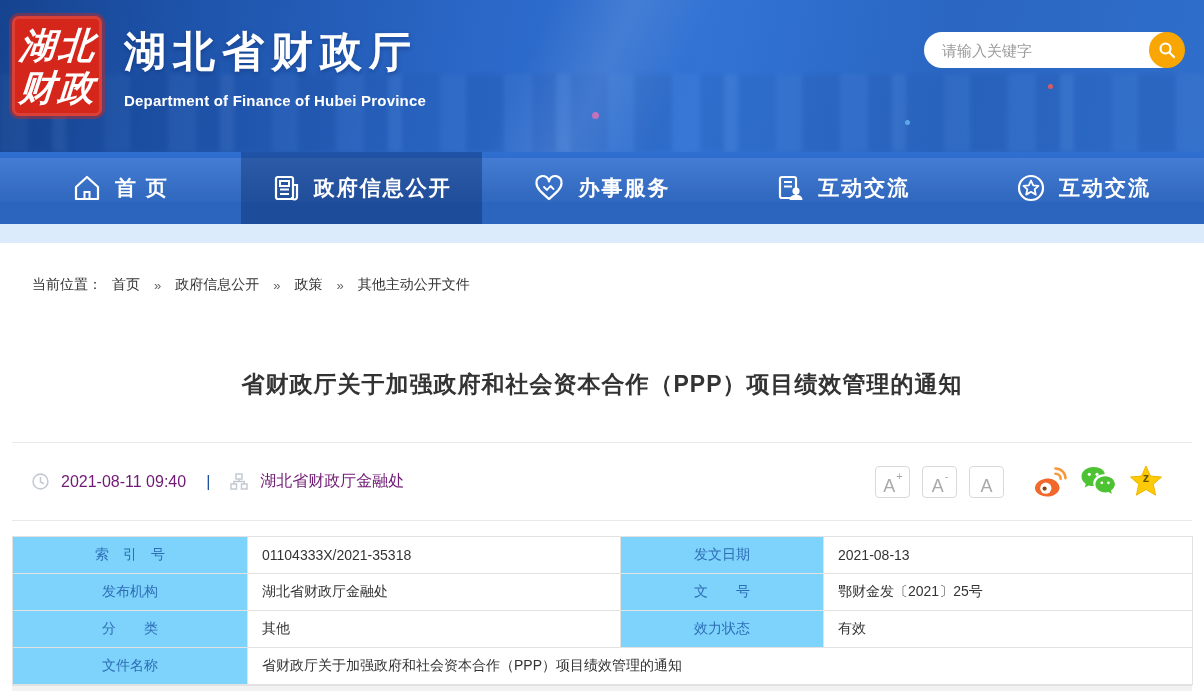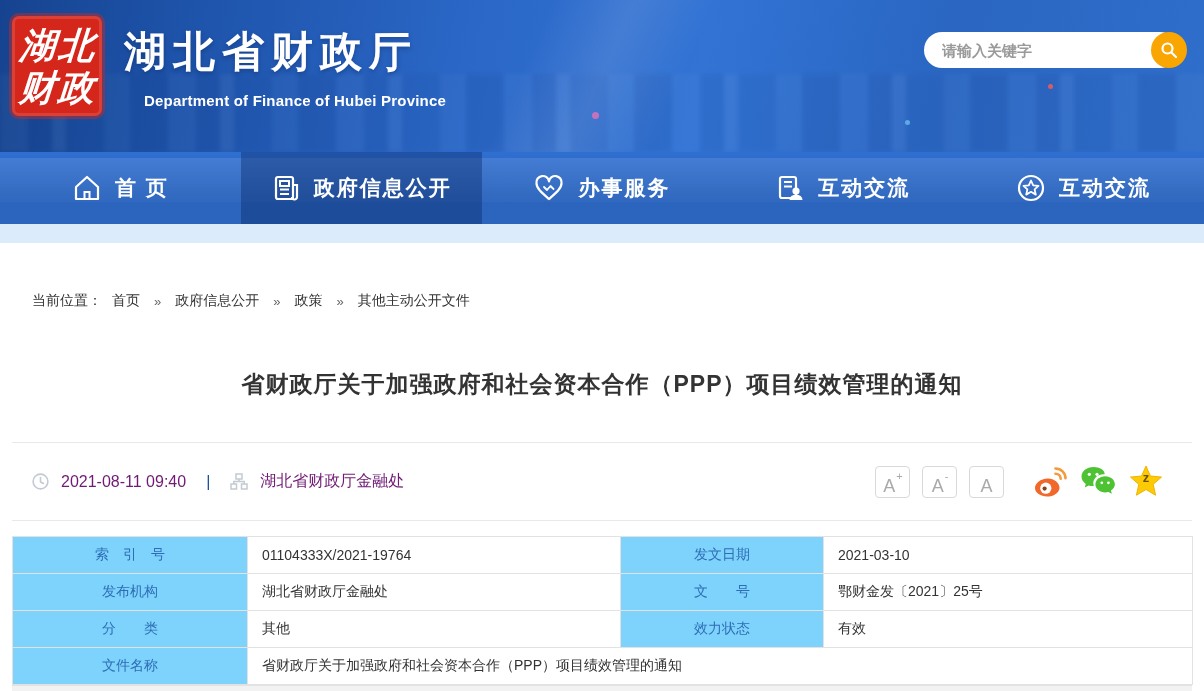--- a/index.html
+++ b/index.html
@@ -36,29 +36,29 @@
     box-shadow:0 0 0 3px rgba(213,38,27,.45), inset 0 0 0 3px rgba(255,255,255,.12);
     display:grid; grid-template-columns:1fr 1fr; padding:8px 6px;
   }
   .seal span {
     color:#fff; font-size:36px; font-weight:bold; line-height:42px; text-align:center;
     font-style:italic; transform:skewX(-4deg);
     font-family:"DejaVu Serif","Liberation Serif",serif;
   }
   .site-titles { margin-left:22px; padding-top:8px; }
   .site-title { color:#fff; font-size:42px; font-weight:bold; letter-spacing:7px; text-shadow:0 2px 4px rgba(10,30,80,.35); }
-  .site-subtitle { color:#fff; font-size:15px; font-weight:bold; margin-top:12px; letter-spacing:.2px;margin-left:20px; }
+  .site-subtitle { color:#fff; font-size:15px; font-weight:bold; margin-top:12px; letter-spacing:.2px; }
 
   .search-box {
     position:absolute; right:26px; top:32px; width:254px; height:36px;
     background:#fff; border-radius:18px; display:flex; align-items:center;
   }
   .search-input {
     flex:1; border:none; outline:none; background:transparent; padding:0 8px 0 18px;
-    font-size:15px; color:#333; font-family:inherit;font-weight:bold;
+    font-size:15px; color:#333; font-family:inherit;
   }
   .search-input::placeholder { color:#9a9a9a; }
   .search-btn {
     width:36px; height:36px; border-radius:50%; border:none; cursor:pointer;
     display:flex; align-items:center; justify-content:center; flex:0 0 36px;
   }
 
   
   .nav {
     position:absolute; left:0; top:152px; width:1204px; height:72px;
@@ -77,21 +77,21 @@
   .nav-label { color:#fff; font-size:21px; font-weight:bold; letter-spacing:2px; }
   .nav-icon { display:flex; }
 
   
   .substrip { position:absolute; left:0; top:224px; width:1204px; height:19px; background:#dcebfb; }
 
   
   .content { position:absolute; left:0; top:243px; width:1204px; height:448px; background:#fff; }
 
   .breadcrumb { position:absolute; left:32px; top:33px; font-size:14px; color:#333; display:flex; align-items:center; }
-  .breadcrumb .crumb { cursor:pointer; margin:16px 10px; }
+  .breadcrumb .crumb { cursor:pointer; margin:0 10px; }
   .breadcrumb .crumb:first-of-type { margin-left:14px; }
   .breadcrumb .sep { color:#666; font-size:13px; margin:0 4px; }
 
   .article-title {
     position:absolute; left:0; top:126px; width:100%; text-align:center;
     font-size:23px; font-weight:bold; color:#333; letter-spacing:1px;
   }
 
   .rule { position:absolute; left:12px; width:1180px; height:0; border-top:1px solid #e9e9e9; }
   .rule-1 { top:199px; }
@@ -297,23 +297,23 @@
   <table class="doc-table">
     <colgroup>
         <col style="width:235px">
         <col style="width:373px">
         <col style="width:203px">
         <col style="width:369px">
       </colgroup>
     <tbody>
       <tr>
         <td class="lbl">索　引　号</td>
-        <td class="val">01104333X/2021-19764</td>
+        <td class="val">01104333X/2021-35318</td>
         <td class="lbl">发文日期</td>
-        <td class="val">2021-03-10</td>
+        <td class="val">2021-08-13</td>
       </tr>
       <tr>
         <td class="lbl">发布机构</td>
         <td class="val">湖北省财政厅金融处</td>
         <td class="lbl">文　　号</td>
         <td class="val">鄂财金发〔2021〕25号</td>
       </tr>
       <tr>
         <td class="lbl">分　　类</td>
         <td class="val">其他</td>

